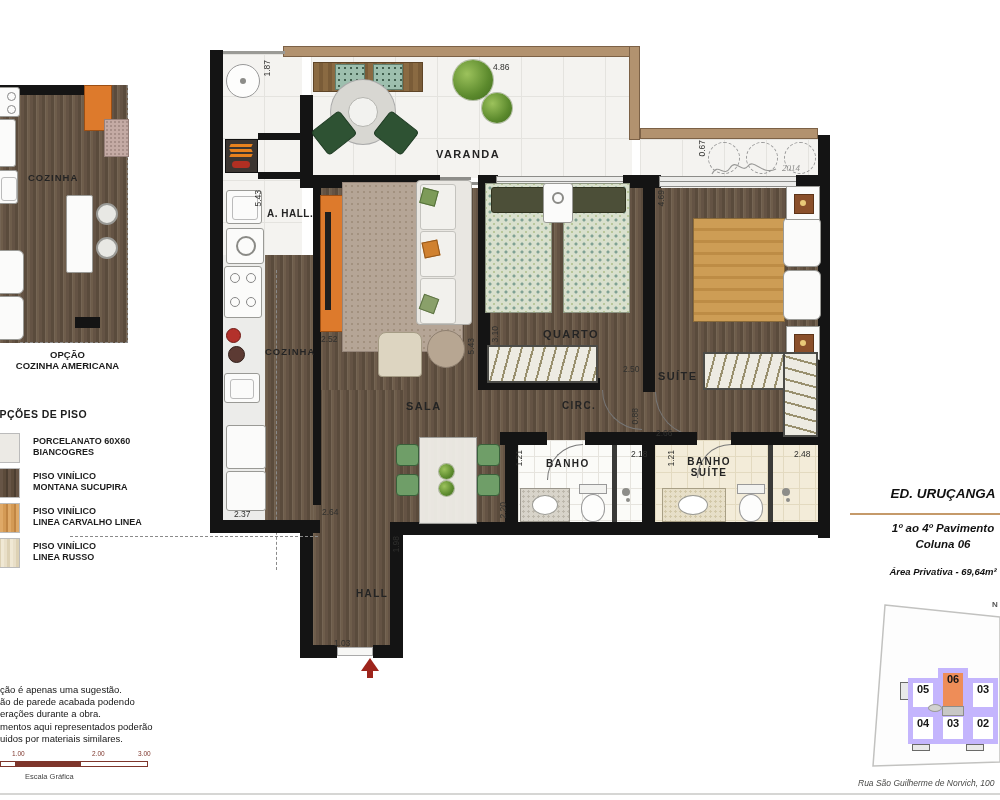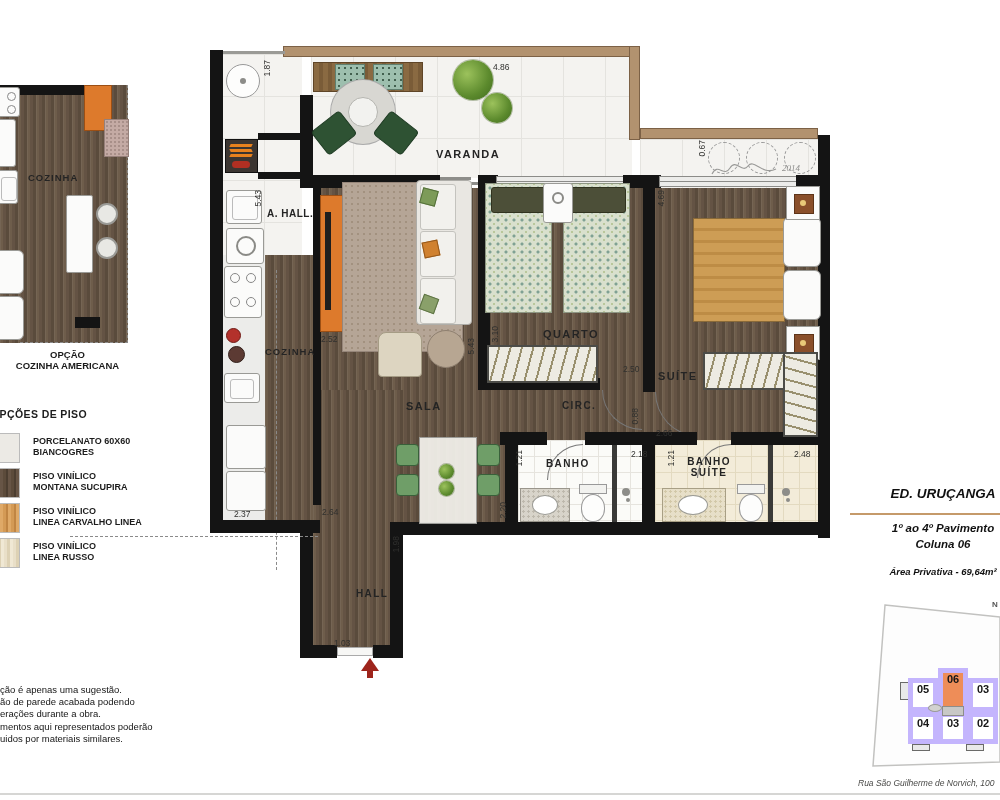--- a/index.html
+++ b/index.html
@@ -324,20 +324,29 @@
   </div>
 
   <div class="abs" style="left:0px;top:684px;width:180px;">
     <div class="disc-line">ção é apenas uma sugestão.</div>
     <div class="disc-line">ão de parede acabada podendo</div>
     <div class="disc-line">erações durante a obra.</div>
     <div class="disc-line">mentos aqui representados poderão</div>
     <div class="disc-line">uidos por materiais similares.</div>
   </div>
 
+  <div class="abs" style="left:0px;top:748px;width:170px;height:36px;">
+    <span class="abs" style="left:12px;top:2px;font-size:6.5px;color:#7e352b;">1.00</span>
+    <span class="abs" style="left:92px;top:2px;font-size:6.5px;color:#7e352b;">2.00</span>
+    <span class="abs" style="left:138px;top:2px;font-size:6.5px;color:#7e352b;">3.00</span>
+    <div class="abs" style="left:0px;top:13px;width:148px;height:6px;border:1px solid #7e352b;box-sizing:border-box;background:#fff;">
+      <div class="abs" style="left:14px;top:-1px;width:66px;height:6px;background:#7e352b;"></div>
+    </div>
+    <div class="abs" style="left:25px;top:24px;font-size:7.5px;color:#444;">Escala Gráfica</div>
+  </div>
 
   <div class="abs" style="left:868px;top:480px;width:150px;height:110px;">
     <div class="tb-text" style="top:6px;font-size:13.5px;">ED. URUÇANGA</div>
     <div class="abs" style="left:-18px;top:33px;width:168px;border-top:2px solid #c59a6a;"></div>
     <div class="tb-text" style="top:42px;font-size:11.5px;">1º ao 4º Pavimento</div>
     <div class="tb-text" style="top:58px;font-size:11.5px;">Coluna 06</div>
     <div class="tb-text" style="top:86px;font-size:9.5px;">Área Privativa - 69,64m²</div>
   </div>
 
   <div class="abs" style="left:858px;top:596px;width:142px;height:178px;">

